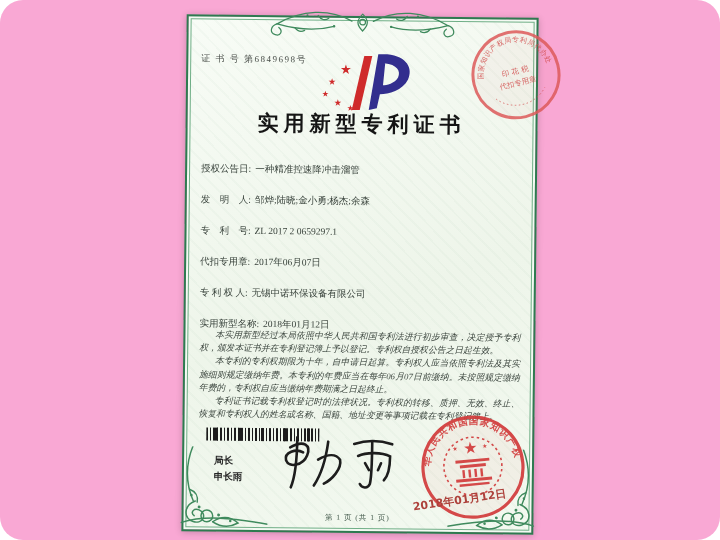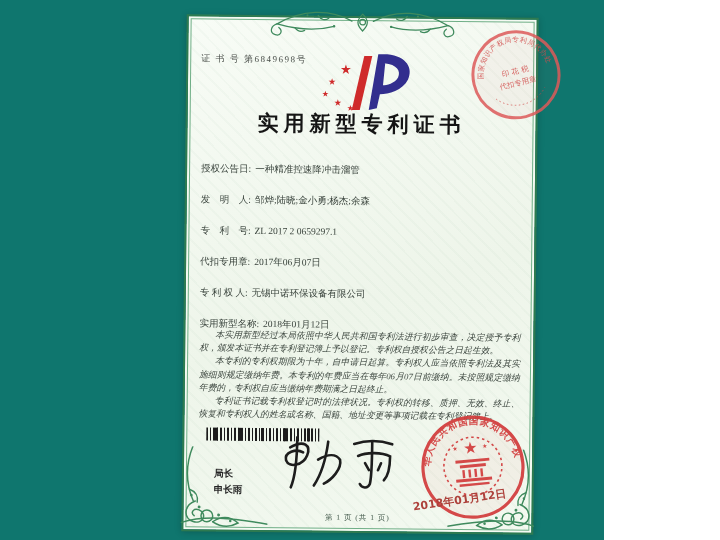--- a/index.html
+++ b/index.html
@@ -1,20 +1,20 @@
 <!DOCTYPE html>
 <html><head>
 <meta charset="utf-8">
 <style>
   * { margin:0; padding:0; box-sizing:border-box; }
   html,body { width:720px; height:540px; }
   body { font-family:"Liberation Serif", serif; background:#ffffff; }
 
   .page {
-    position:relative; width:604px; height:540px; background:#0f766e; overflow:hidden;
+    position:relative; width:720px; height:540px; background:#f9a8d4; overflow:hidden;border-radius:23px;
   }
 
   .cert {
     position:absolute; left:184px; top:16px; width:352px; height:517px;
     transform:rotate(0.6deg);
     background:
       repeating-linear-gradient(45deg, rgba(110,160,125,0.045) 0 2px, rgba(255,255,255,0) 2px 9px),
       linear-gradient(160deg,#f8fcf6 0%, #eef5ea 55%, #f3f9f0 100%);
     border:2px solid #2e7a50;
     box-shadow: inset 0 0 0 2px #f4faf3, inset 0 0 0 3px #6fae86, 0 1px 7px rgba(0,0,0,0.20);
@@ -50,22 +50,21 @@
   .barcode {
     position:absolute; left:22px; top:411px; width:113px; height:13px;
     background:
       repeating-linear-gradient(90deg,#1c1c1c 0 1.5px, rgba(0,0,0,0) 1.5px 3.5px),
       repeating-linear-gradient(90deg, rgba(0,0,0,0) 0 9px, #1c1c1c 9px 12px, rgba(0,0,0,0) 12px 23px);
   }
 
   .signer {
     position:absolute; left:30px; top:437px;
     font-size:9.5px; font-weight:bold; color:#242424; line-height:16px;
-    font-family:Liberation Serif, serif;
-    margin-top:12px;
+    font-family:Liberation Mono, monospace;
   }
 
   .signature { position:absolute; left:86px; top:414px; width:135px; height:62px; }
 
   .page-info {
     position:absolute; bottom:8px; left:0; width:100%; text-align:center;
     font-size:7.5px; color:#42584a; letter-spacing:1px;
   }
 
   .official-seal { position:absolute; left:226px; top:392px; width:126px; height:120px; opacity:0.92; }

